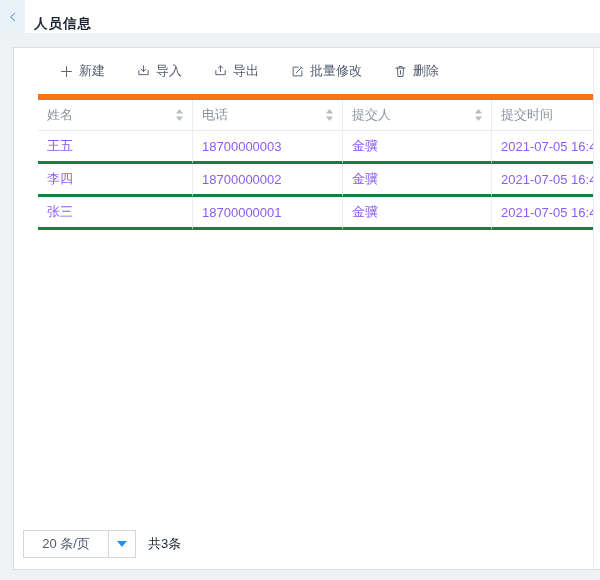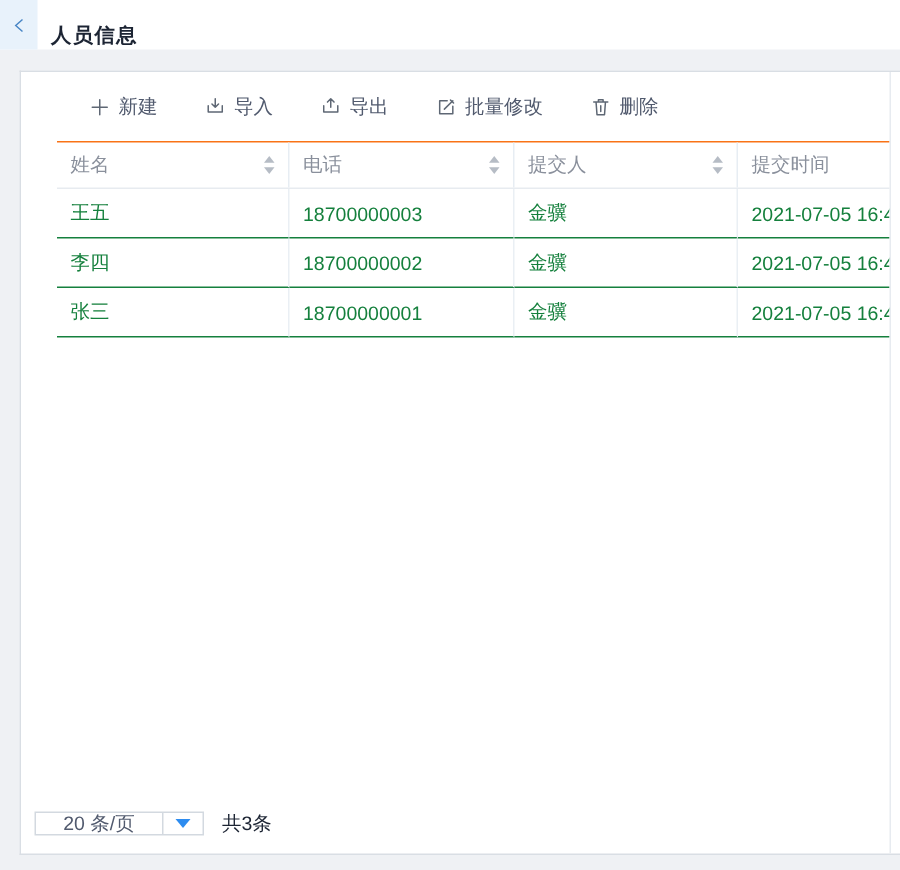--- a/index.html
+++ b/index.html
@@ -50,50 +50,50 @@
   .tool-btn .ticon { width:15px; height:15px; margin-right:5px; display:inline-block; }
   .tool-btn svg { width:15px; height:15px; stroke:#5e6774; stroke-width:1.6; fill:none;
     stroke-linecap:round; stroke-linejoin:round; }
   
   .table { width:calc(100% - 7px); }
   .trow {
     display:grid;
     grid-template-columns:155px 150px 149px 1fr;
   }
   .thead {
-    border-top:1px solid #f97316;
+    border-top:6px solid #f97316;
     border-bottom:1px solid #e7ebf0;
   }
   .th {
     height:30px; display:flex; align-items:center;
     padding:0 8px 0 9px; color:#8a909c; font-size:13px;
     border-right:1px solid #e7edf3;
     cursor:pointer; position:relative;
   }
   .th:last-child { border-right:none;align-items:center; }
   .th .th-label { flex:1 1 auto; }
   .sorter { width:9px; height:12px; flex:0 0 9px; }
   .sorter svg { width:9px; height:12px; display:block; }
   .sorter path { fill:#b6bcc5; }
   .td {
     height:33px; display:flex; align-items:center;
-    padding:0 8px 0 9px; color:#15803d; font-size:13px;
+    padding:0 8px 0 9px; color:#8b5cf6; font-size:13px;
     border-right:1px solid #eaeff4;
-    border-bottom:1px solid #15803d;
+    border-bottom:3px solid #15803d;
     overflow:hidden; white-space:nowrap;
   }
   .td:last-child { border-right:none; }
   .tbody .trow { cursor:pointer; }
   
   .pagination {
     position:absolute; left:9px; bottom:11px;
     display:flex; align-items:center;
   }
   .pagesize {
-    width:113px; height:16px; border:1px solid #d3d9e0; background:#fff;
+    width:113px; height:28px; border:1px solid #d3d9e0; background:#fff;
     display:flex; align-items:stretch; cursor:pointer;
   }
   .pagesize-label {
     flex:1 1 auto; display:flex; align-items:center; justify-content:center;
     color:#515a6e; font-size:13px;
   }
   .pagesize-arrow {
     flex:0 0 27px; border-left:1px solid #d3d9e0;
     display:flex; align-items:center; justify-content:center;
   }

